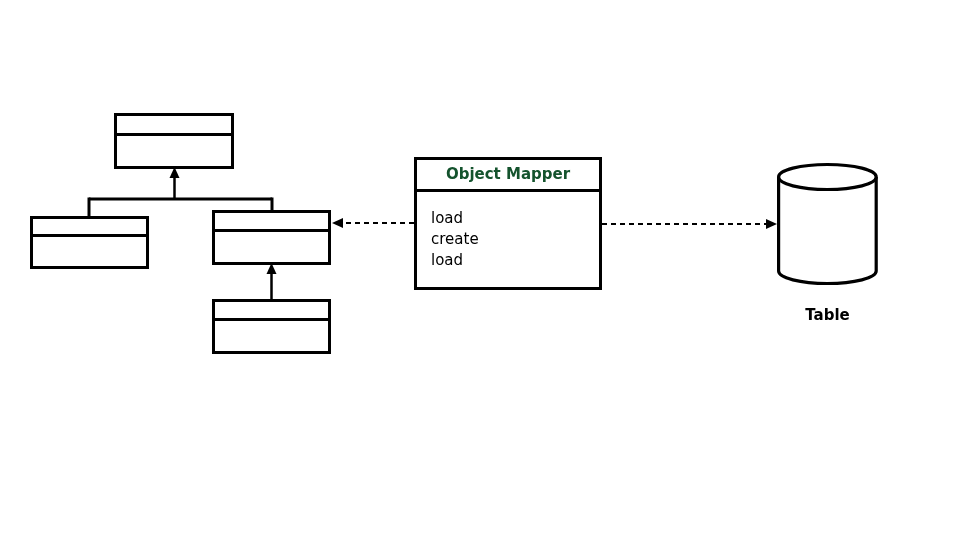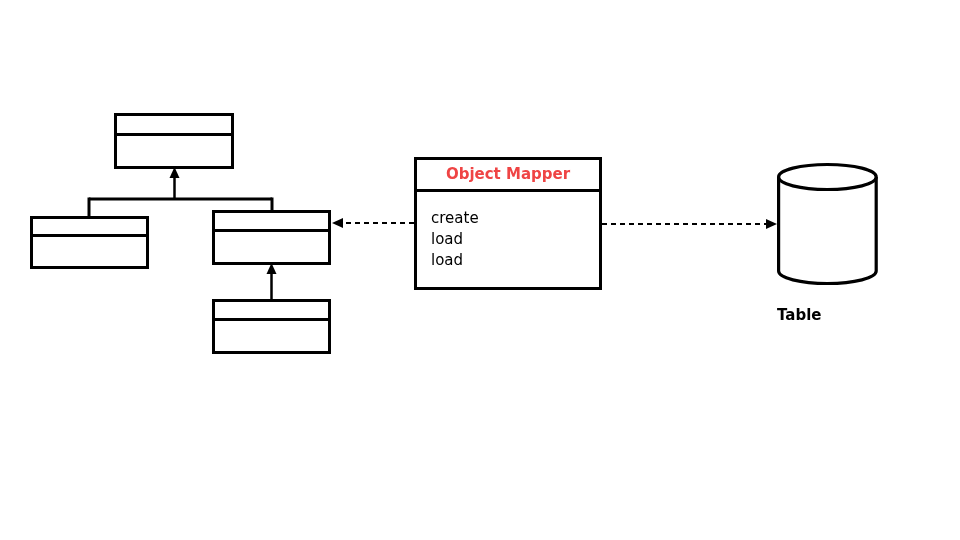--- a/index.html
+++ b/index.html
@@ -44,38 +44,38 @@
     background: #ffffff;
     border: 3px solid #000000;
   }
   .mapper-head {
     height: 29px;
     border-bottom: 3px solid #000000;
     text-align: center;
     line-height: 29px;
     font-size: 15px;
     font-weight: bold;
-    color: #ef4444;
+    color: #14532d;
   }
   .mapper-body {
     padding: 16px 6px 0 14px;
     font-size: 15px;
     line-height: 21px;
     color: #000000;
   }
   .mapper-body .method {
     white-space: nowrap;
   }
   
   .db-label {
     position: absolute;
     left: 777px;
     top: 306px;
     width: 101px;
-    text-align: left;
+    text-align: center;
     font-size: 15px;
     font-weight: bold;
     color: #000000;
   }
 </style>
 </head>
 <body>
 
 <div class="canvas">
 
@@ -115,21 +115,21 @@
     <div class="head" style="height:16px;"></div>
   </div>
 
   <div class="uml-box" style="left:212px; top:299px; width:119px; height:55px;">
     <div class="head" style="height:16px;"></div>
   </div>
 
   <div class="mapper-box">
     <div class="mapper-head">Object Mapper</div>
     <div class="mapper-body">
+      <div class="method">load</div>
       <div class="method">create</div>
-      <div class="method">load</div>
       <div class="method">load</div>
     </div>
   </div>
 
   <div class="db-label">Table</div>
 
 </div>
 
 </body></html>

